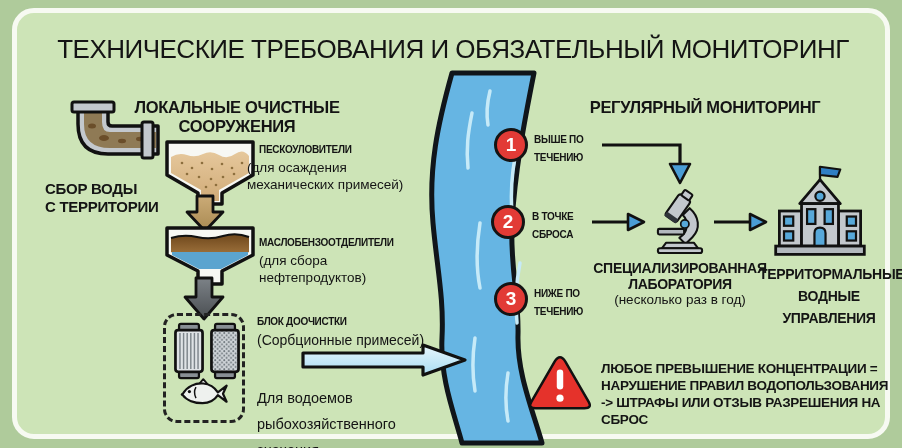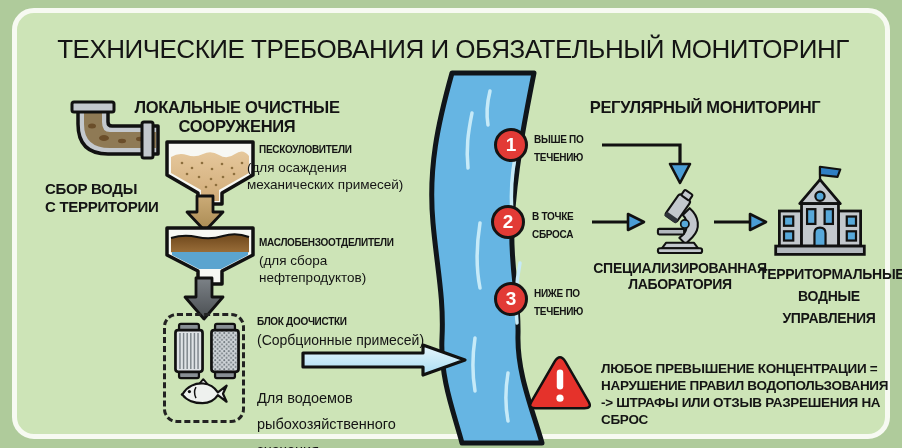--- a/index.html
+++ b/index.html
@@ -237,20 +237,21 @@
     </g>
     <circle cx="49" cy="49" r="6" style="fill:var(--window-blue,#57a8d9)" stroke="#111" stroke-width="2.5"></circle>
   </svg>
   <svg class="abs" style="left:696px;top:200px;" width="55" height="18" viewBox="0 0 55 18">
     <line x1="1" y1="9" x2="37" y2="9" stroke="#111" stroke-width="3.2"></line>
     <path d="M37,1 L53,9 L37,17 Z" style="fill:var(--arrowhead-blue,#4a9dd6)" stroke="#111" stroke-width="2.6" stroke-linejoin="round"></path>
   </svg>
   <div class="abs ctr" style="left:568px;top:247px;width:190px;">
     <div class="b pre" style="font-size:14px;line-height:16px;letter-spacing:-0.3px;">СПЕЦИАЛИЗИРОВАННАЯ
 ЛАБОРАТОРИЯ</div>
+    <div style="font-size:13.5px;line-height:16px;">(несколько раз в год)</div>
   </div>
 
   <svg class="abs" style="left:755px;top:150px;" width="96" height="96" viewBox="0 0 104 104">
     <line x1="52" y1="4" x2="52" y2="20" stroke="#111" stroke-width="2.5"></line>
     <path d="M52,4 L74,7 L71,15 L52,13 Z" fill="#2f7fc4" stroke="#111" stroke-width="2.3" stroke-linejoin="round"></path>
     <path d="M30,44 L52,18 L74,44 Z" style="fill:var(--metal-gray,#c3c8cd)" stroke="#111" stroke-width="3" stroke-linejoin="round"></path>
     <circle cx="52" cy="36" r="5" style="fill:var(--window-blue,#57a8d9)" stroke="#111" stroke-width="2.4"></circle>
     <rect x="8" y="52" width="24" height="38" style="fill:var(--metal-gray,#c3c8cd)" stroke="#111" stroke-width="3"></rect>
     <rect x="72" y="52" width="24" height="38" style="fill:var(--metal-gray,#c3c8cd)" stroke="#111" stroke-width="3"></rect>
     <rect x="32" y="44" width="40" height="46" style="fill:var(--metal-gray,#c3c8cd)" stroke="#111" stroke-width="3"></rect>

